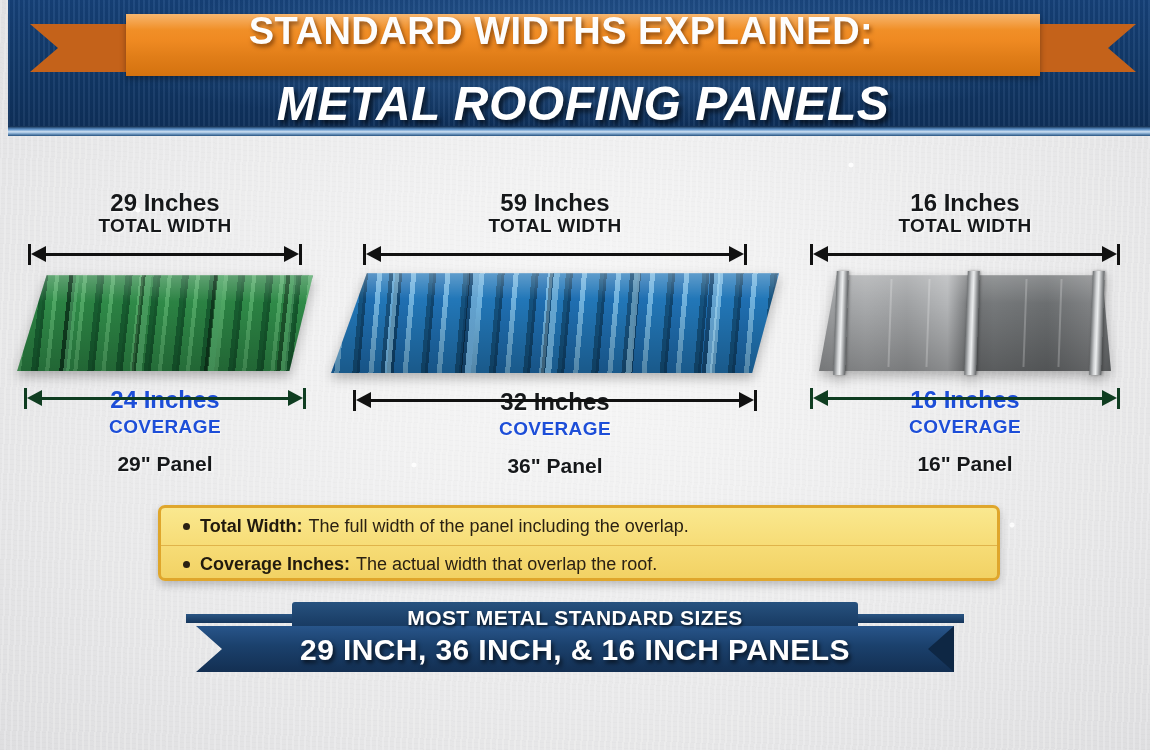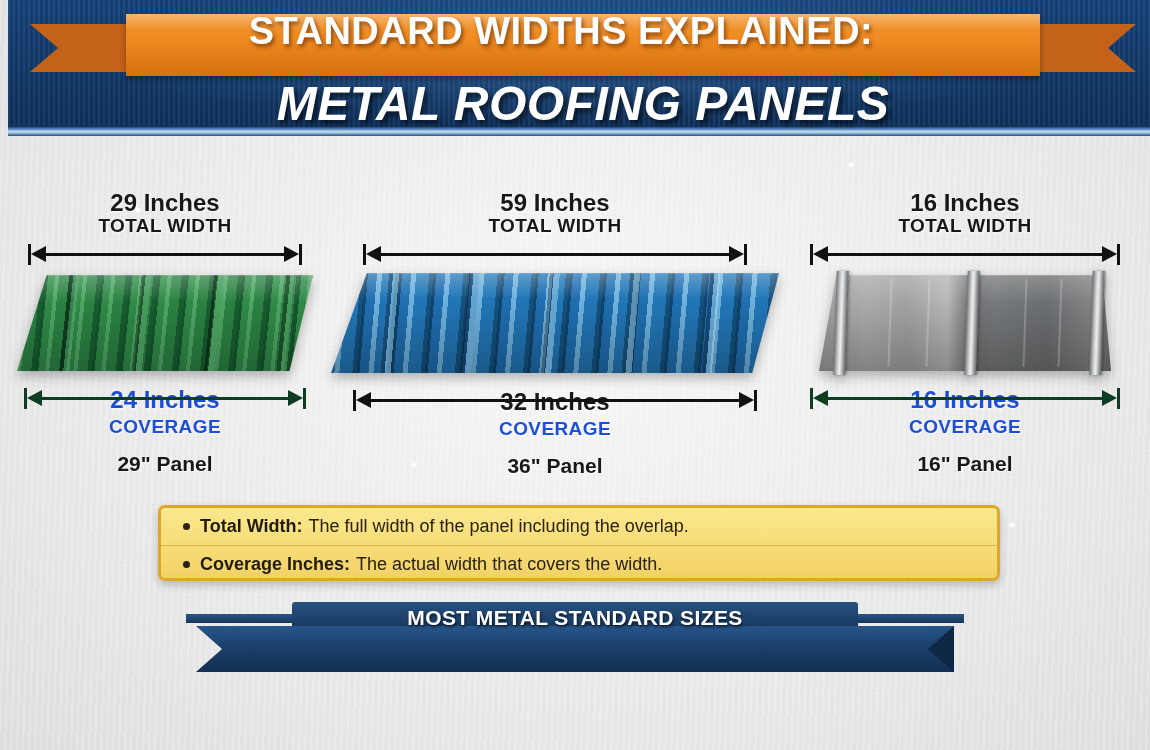--- a/index.html
+++ b/index.html
@@ -377,26 +377,27 @@
 
   <div class="callout">
     <div class="callout-row first">
       <span class="bullet"></span>
       <span class="clabel">Total Width:</span>
       <span class="ctext">The full width of the panel including the overlap.</span>
     </div>
     <div class="callout-row">
       <span class="bullet"></span>
       <span class="clabel">Coverage Inches:</span>
-      <span class="ctext">The actual width that covers the width.</span>
+      <span class="ctext">The actual width that overlap the roof.</span>
     </div>
   </div>
 
   <div class="bottom-banner">
     <div class="bb-wing l"></div>
     <div class="bb-wing r"></div>
     <div class="bb-top"></div>
     <div class="bb-main"></div>
     <div class="bb-main-r"></div>
     <div class="bb-line1">MOST METAL STANDARD SIZES</div>
+    <div class="bb-line2">29 INCH, 36 INCH, &amp; 16 INCH PANELS</div>
   </div>
 
 </div>
 
 </body></html>

